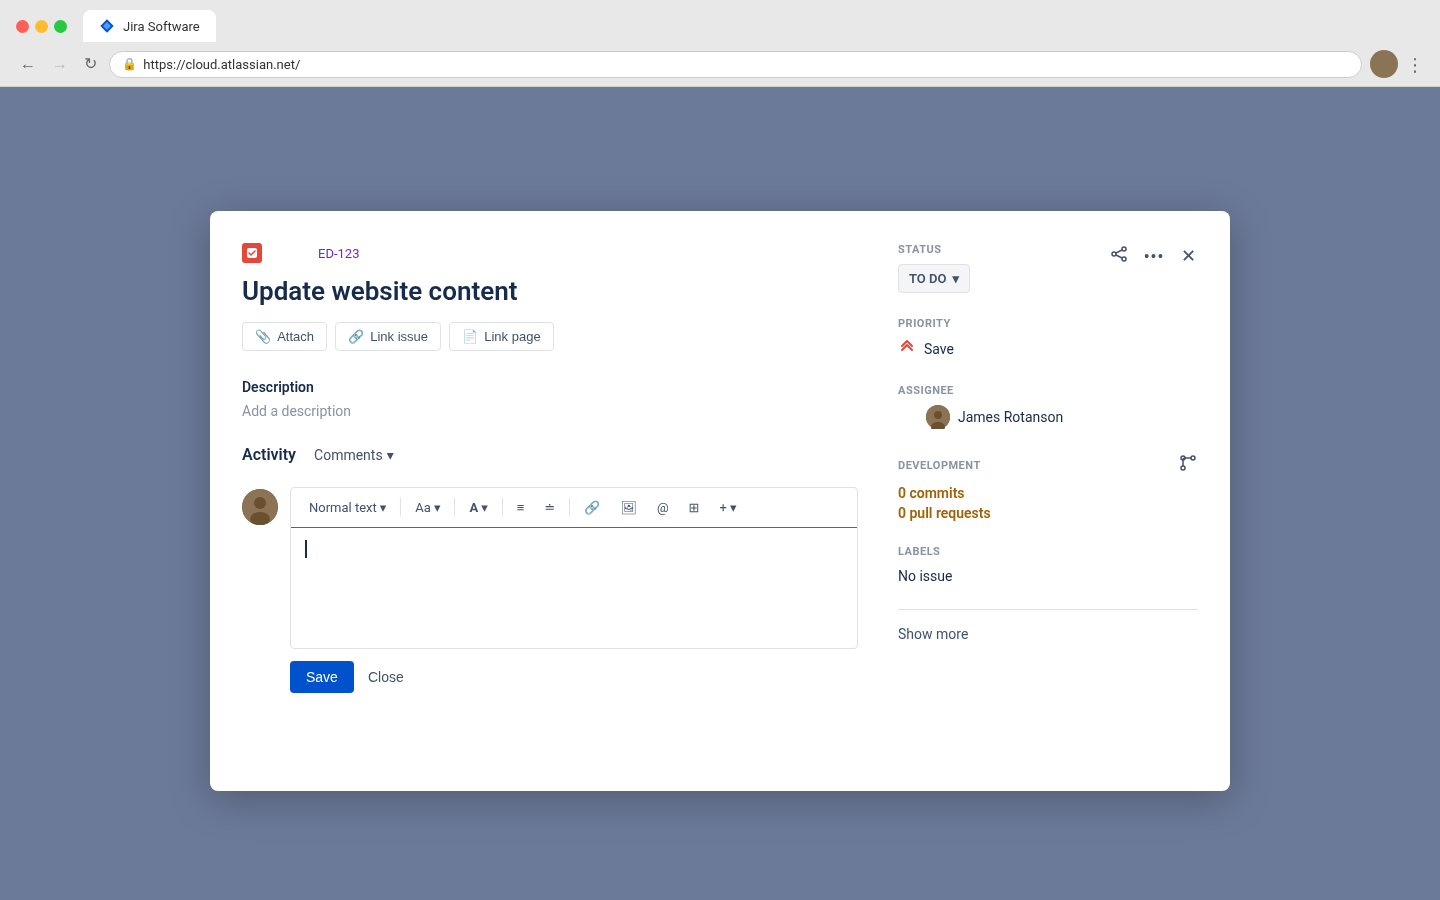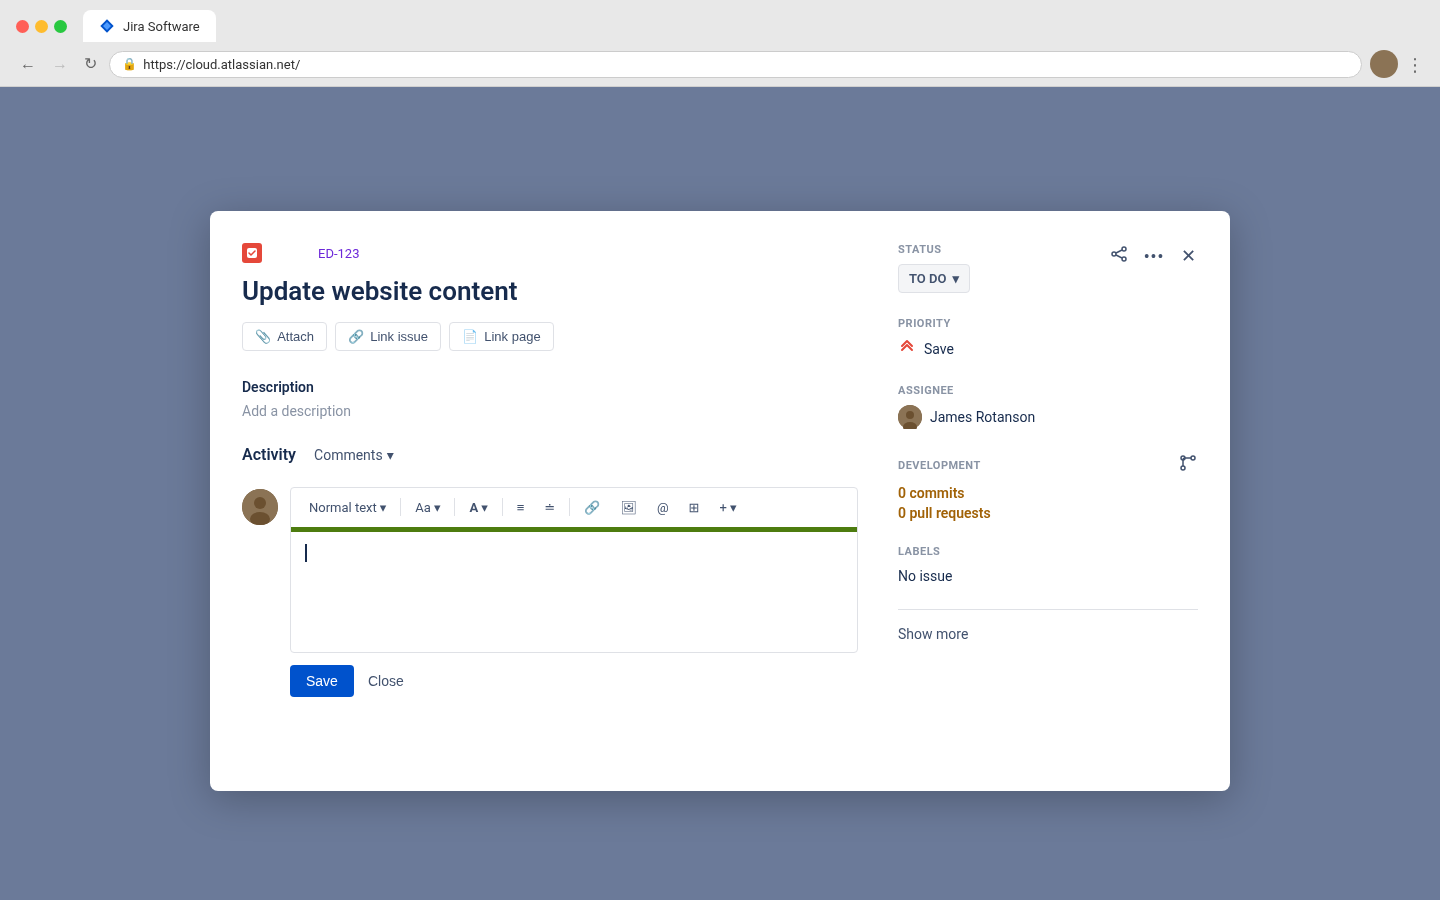--- a/index.html
+++ b/index.html
@@ -238,21 +238,21 @@
     .editor-container {
       flex: 1;
       border: 1.5px solid #dfe1e6;
       border-radius: 4px;
       overflow: hidden;
     }
     .editor-toolbar {
       display: flex;
       align-items: center;
       padding: 8px 10px;
-      border-bottom: 5px solid #4d7c0f;
+      border-bottom: 1px solid #4d7c0f;
       gap: 4px;
       flex-wrap: wrap;
     }
     .toolbar-item {
       display: flex;
       align-items: center;
       gap: 3px;
       padding: 4px 8px;
       border-radius: 3px;
       cursor: pointer;
@@ -372,20 +372,21 @@
     }
     .priority-text {
       font-size: 14px;
       color: #172b4d;
     }
 
     .assignee-row {
       display: flex;
       align-items: center;
       gap: 8px;
+      margin-left: 28px;
     }
     .assignee-avatar {
       width: 24px;
       height: 24px;
       border-radius: 50%;
       background: #7a6040;
       flex-shrink: 0;
     }
     .assignee-name {
       font-size: 14px;

